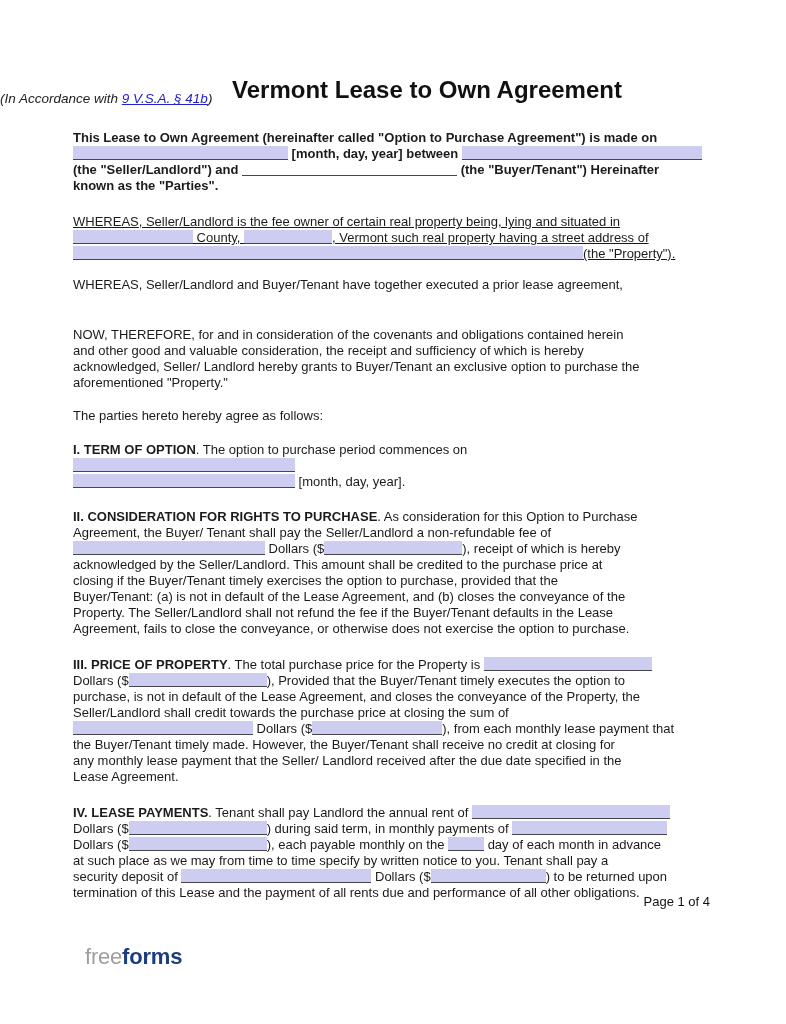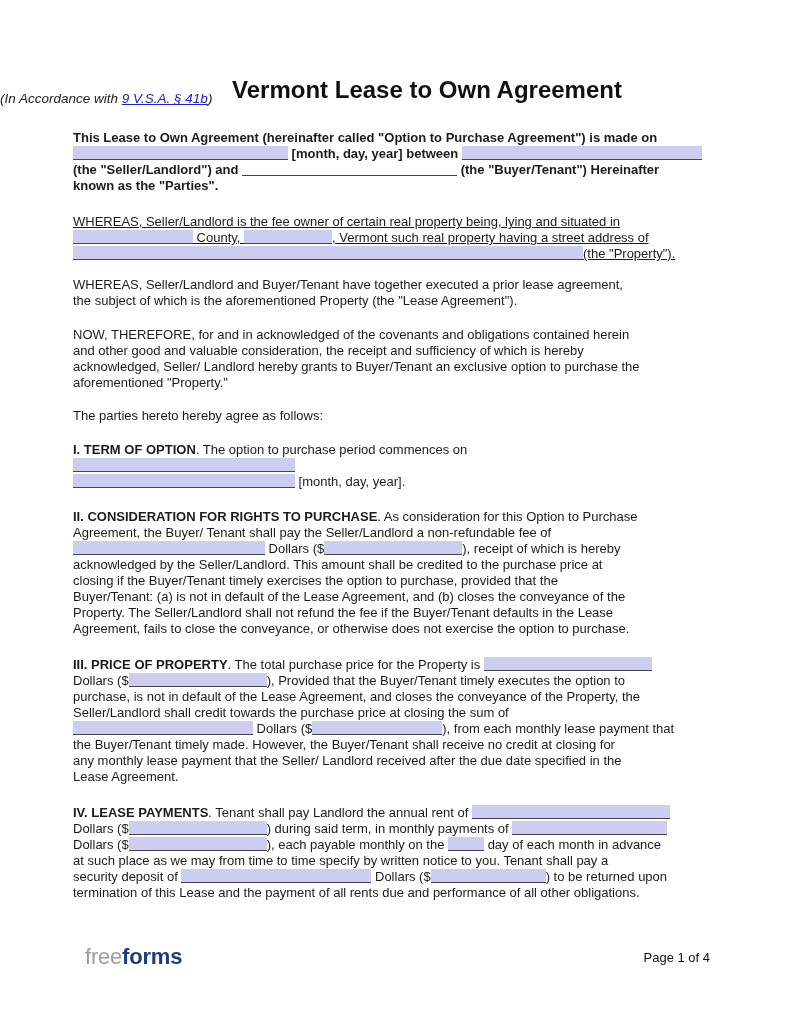--- a/index.html
+++ b/index.html
@@ -36,37 +36,37 @@
   #s2 { top:509px; }
   #s3 { top:657px; }
   #s4 { top:805px; }
   .logo {
     position:absolute; left:85px; top:944px;
     font-size:22px; letter-spacing:-0.2px;text-align:center;
   }
   .logo-free  { color:var(--logo-free,#9e9e9e); font-weight:400; }
   .logo-forms { color:var(--logo-forms,#1b3c7e); font-weight:700; }
   .page-num {
-    position:absolute; right:76px; top:950px;
+    position:absolute; right:76px; top:894px;
     font-size:13px; color:#111;
   }
 </style>
 </head>
 <body>
 
 <div class="page">
 
   <h1 class="title">Vermont Lease to Own Agreement</h1>
 
   <div class="subtitle"><span>(In Accordance with </span><a class="law-link">9 V.S.A. § 41b</a><span>)</span></div>
 
   <div class="para" id="p1"><span>This Lease to Own Agreement (hereinafter called "Option to Purchase Agreement") is made on</span><br><span class="blank" style="width: 215px;"></span><span> [month, day, year] between </span><span class="blank" style="width: 240px;"></span><br><span>(the "Seller/Landlord") and </span><span class="blank plain" style="width: 215px;"></span><span> (the "Buyer/Tenant") Hereinafter</span><br><span>known as the "Parties".</span></div>
   <div class="para" id="p2"><span>WHEREAS, Seller/Landlord is the fee owner of certain real property being, lying and situated in</span><br><span class="blank" style="width: 120px;"></span><span> County, </span><span class="blank" style="width: 88px;"></span><span>, Vermont such real property having a street address of</span><br><span class="blank" style="width: 510px;"></span><span>(the "Property").</span></div>
-  <div class="para" id="p3"><span>WHEREAS, Seller/Landlord and Buyer/Tenant have together executed a prior lease agreement,</span><br><span>the subject of which is the aforementioned Property (the "Lease Agreement").</span></div>
-  <div class="para" id="p4"><span>NOW, THEREFORE, for and in acknowledged of the covenants and obligations contained herein</span><br><span>and other good and valuable consideration, the receipt and sufficiency of which is hereby</span><br><span>acknowledged, Seller/ Landlord hereby grants to Buyer/Tenant an exclusive option to purchase the</span><br><span>aforementioned "Property."</span></div>
+  <div class="para" id="p3"><span>WHEREAS, Seller/Landlord and Buyer/Tenant have together executed a prior lease agreement,</span><br></div>
+  <div class="para" id="p4"><span>NOW, THEREFORE, for and in consideration of the covenants and obligations contained herein</span><br><span>and other good and valuable consideration, the receipt and sufficiency of which is hereby</span><br><span>acknowledged, Seller/ Landlord hereby grants to Buyer/Tenant an exclusive option to purchase the</span><br><span>aforementioned "Property."</span></div>
   <div class="para" id="p5"><span>The parties hereto hereby agree as follows:</span></div>
   <div class="para" id="s1"><span class="bold">I. TERM OF OPTION</span><span>. The option to purchase period commences on</span><br><span class="blank" style="width: 222px;"></span><br><span class="blank" style="width: 222px;"></span><span> [month, day, year].</span></div>
   <div class="para" id="s2"><span class="bold">II. CONSIDERATION FOR RIGHTS TO PURCHASE</span><span>. As consideration for this Option to Purchase</span><br><span>Agreement, the Buyer/ Tenant shall pay the Seller/Landlord a non-refundable fee of</span><br><span class="blank" style="width: 192px;"></span><span> Dollars ($</span><span class="blank" style="width: 138px;"></span><span>), receipt of which is hereby</span><br><span>acknowledged by the Seller/Landlord. This amount shall be credited to the purchase price at</span><br><span>closing if the Buyer/Tenant timely exercises the option to purchase, provided that the</span><br><span>Buyer/Tenant: (a) is not in default of the Lease Agreement, and (b) closes the conveyance of the</span><br><span>Property. The Seller/Landlord shall not refund the fee if the Buyer/Tenant defaults in the Lease</span><br><span>Agreement, fails to close the conveyance, or otherwise does not exercise the option to purchase.</span></div>
   <div class="para" id="s3"><span class="bold">III. PRICE OF PROPERTY</span><span>. The total purchase price for the Property is </span><span class="blank" style="width: 168px;"></span><br><span>Dollars ($</span><span class="blank" style="width: 138px;"></span><span>), Provided that the Buyer/Tenant timely executes the option to</span><br><span>purchase, is not in default of the Lease Agreement, and closes the conveyance of the Property, the</span><br><span>Seller/Landlord shall credit towards the purchase price at closing the sum of</span><br><span class="blank" style="width: 180px;"></span><span> Dollars ($</span><span class="blank" style="width: 130px;"></span><span>), from each monthly lease payment that</span><br><span>the Buyer/Tenant timely made. However, the Buyer/Tenant shall receive no credit at closing for</span><br><span>any monthly lease payment that the Seller/ Landlord received after the due date specified in the</span><br><span>Lease Agreement.</span></div>
   <div class="para" id="s4"><span class="bold">IV. LEASE PAYMENTS</span><span>. Tenant shall pay Landlord the annual rent of </span><span class="blank" style="width: 198px;"></span><br><span>Dollars ($</span><span class="blank" style="width: 138px;"></span><span>) during said term, in monthly payments of </span><span class="blank" style="width: 155px;"></span><br><span>Dollars ($</span><span class="blank" style="width: 138px;"></span><span>), each payable monthly on the </span><span class="blank" style="width: 36px;"></span><span> day of each month in advance</span><br><span>at such place as we may from time to time specify by written notice to you. Tenant shall pay a</span><br><span>security deposit of </span><span class="blank" style="width: 190px;"></span><span> Dollars ($</span><span class="blank" style="width: 115px;"></span><span>) to be returned upon</span><br><span>termination of this Lease and the payment of all rents due and performance of all other obligations.</span></div>
 
   <div class="logo"><span class="logo-free">free</span><span class="logo-forms">forms</span></div>
 
   <div class="page-num">Page 1 of 4</div>
 

